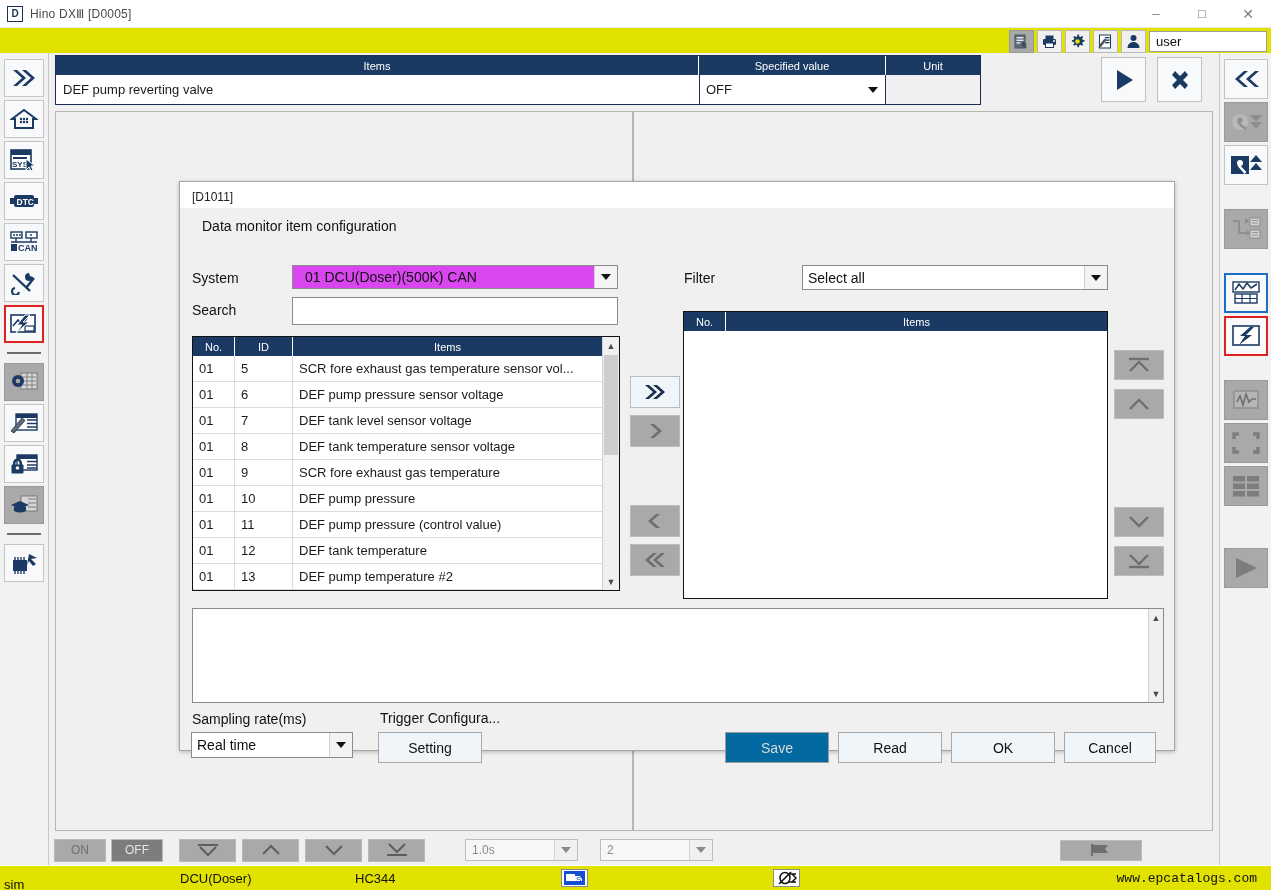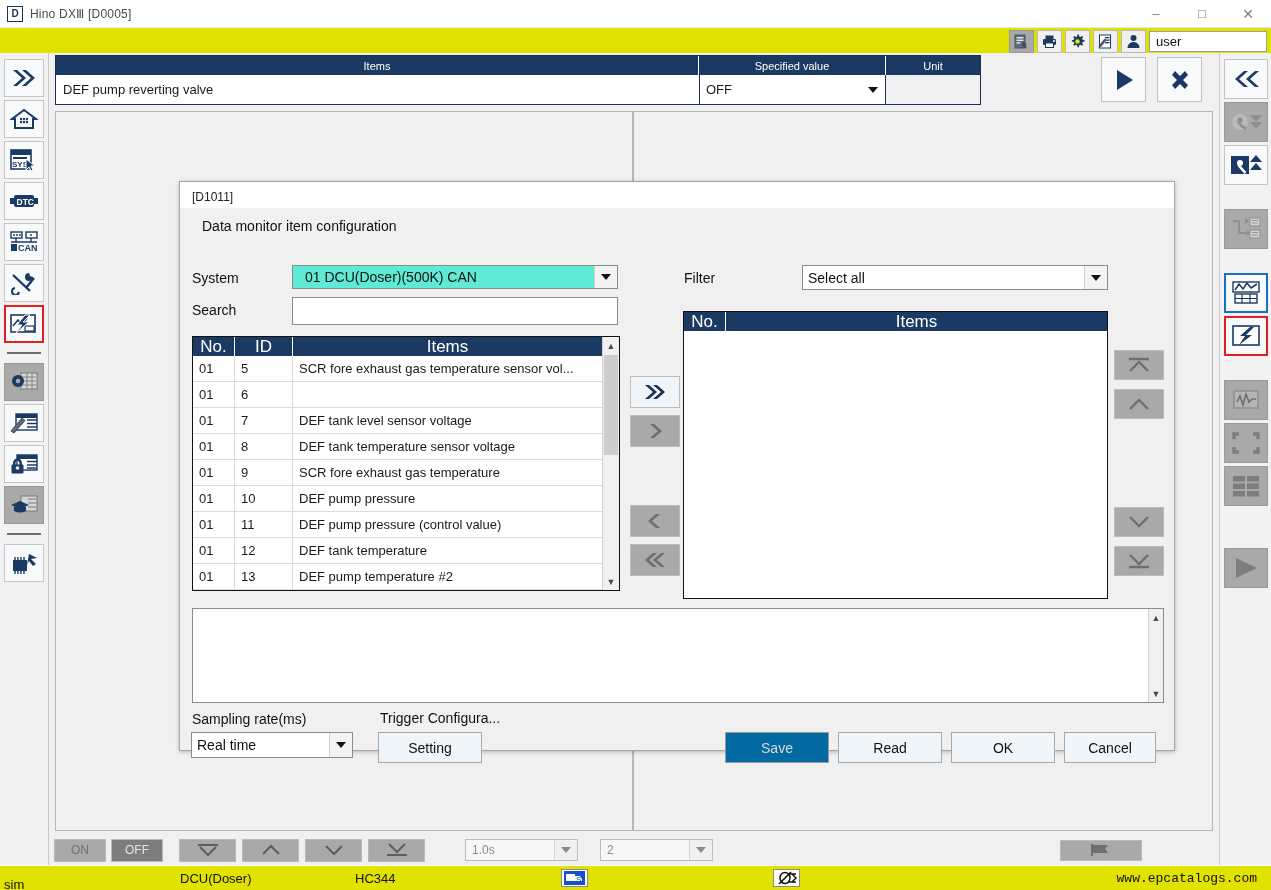--- a/index.html
+++ b/index.html
@@ -92,29 +92,29 @@
 
   .lbl{position:absolute;font-size:14px;color:#111;}
   .combo{position:absolute;background:#ffffff;border:1px solid #8b8b8b;
     box-sizing:border-box;display:flex;align-items:center;}
   .combo .txt{flex:1;padding-left:5px;font-size:14px;color:#111;overflow:hidden;
     white-space:nowrap;}
   .combo .btn{width:22px;height:100%;display:flex;align-items:center;
     justify-content:center;background:#f3f3f3;border-left:1px solid #cfcfcf;}
   .combo .btn i{display:block;width:0;height:0;border-left:5px solid transparent;
     border-right:5px solid transparent;border-top:6px solid #111;}
-  .combo.sel .txt{background:#5eead4;color:#111;height:100%;display:flex;
+  .combo.sel .txt{background:#d946ef;color:#111;height:100%;display:flex;
     align-items:center;padding-left:12px;}
   .txtbox{position:absolute;background:#ffffff;border:1px solid #8b8b8b;
     box-sizing:border-box;}
 
   
   .listbox{position:absolute;border:1px solid #111;box-sizing:border-box;
     background:#ffffff;overflow:hidden;}
-  .lhead{display:flex;height:19px;background:#1b3a63;color:#fff;font-size:17px;}
+  .lhead{display:flex;height:19px;background:#1b3a63;color:#fff;font-size:11px;}
   .lhead .c{display:flex;align-items:center;justify-content:center;
     border-right:1px solid #ffffff;box-sizing:border-box;}
   .lrow{display:flex;height:26px;font-size:13px;border-bottom:1px solid #dcdcdc;
     box-sizing:border-box;}
   .lrow .c{display:flex;align-items:center;padding-left:6px;box-sizing:border-box;
     border-right:1px solid #dcdcdc;overflow:hidden;white-space:nowrap;}
   .col-no{width:42px;}
   .col-id{width:58px;}
   .col-items{flex:1;border-right:none !important;}
   .vscroll{position:absolute;right:0;top:0;width:17px;bottom:0;background:#f0f0f0;
@@ -492,20 +492,21 @@
           </div>
           <div>
             <div class="lrow">
               <div class="c col-no">01</div>
               <div class="c col-id">5</div>
               <div class="c col-items">SCR fore exhaust gas temperature sensor vol...</div>
             </div>
             <div class="lrow">
               <div class="c col-no">01</div>
               <div class="c col-id">6</div>
+              <div class="c col-items">DEF pump pressure sensor voltage</div>
             </div>
             <div class="lrow">
               <div class="c col-no">01</div>
               <div class="c col-id">7</div>
               <div class="c col-items">DEF tank level sensor voltage</div>
             </div>
             <div class="lrow">
               <div class="c col-no">01</div>
               <div class="c col-id">8</div>
               <div class="c col-items">DEF tank temperature sensor voltage</div>

